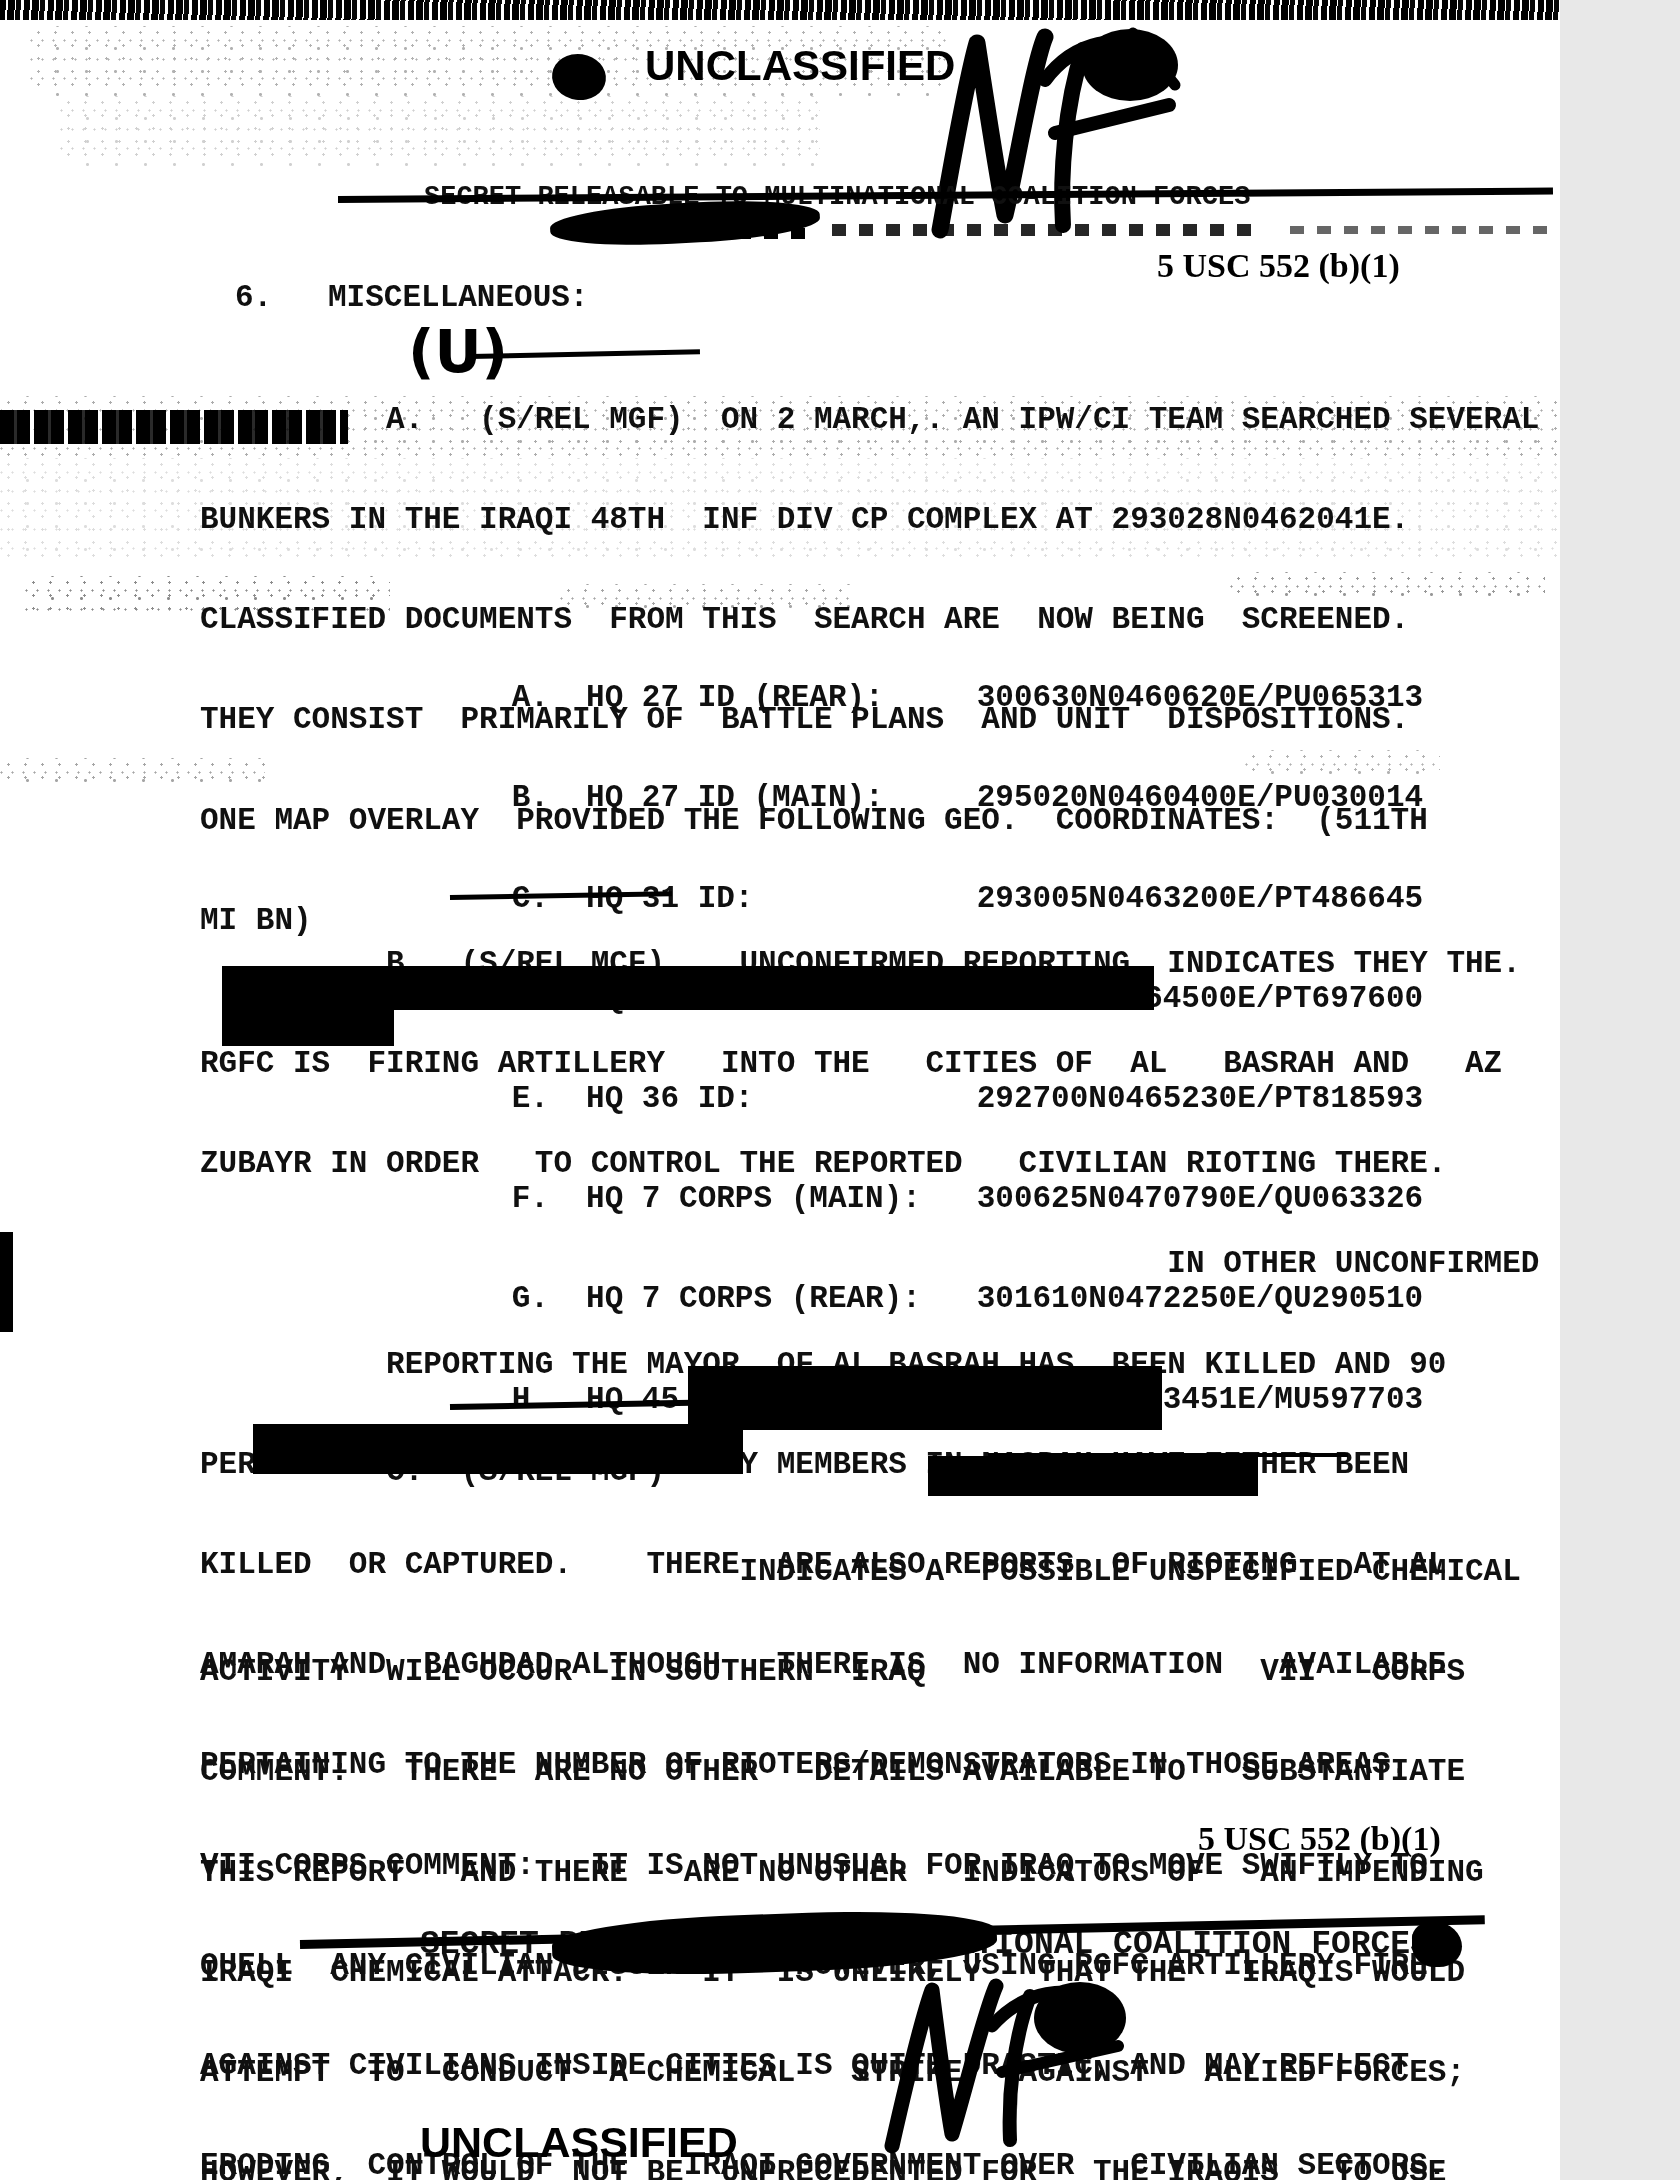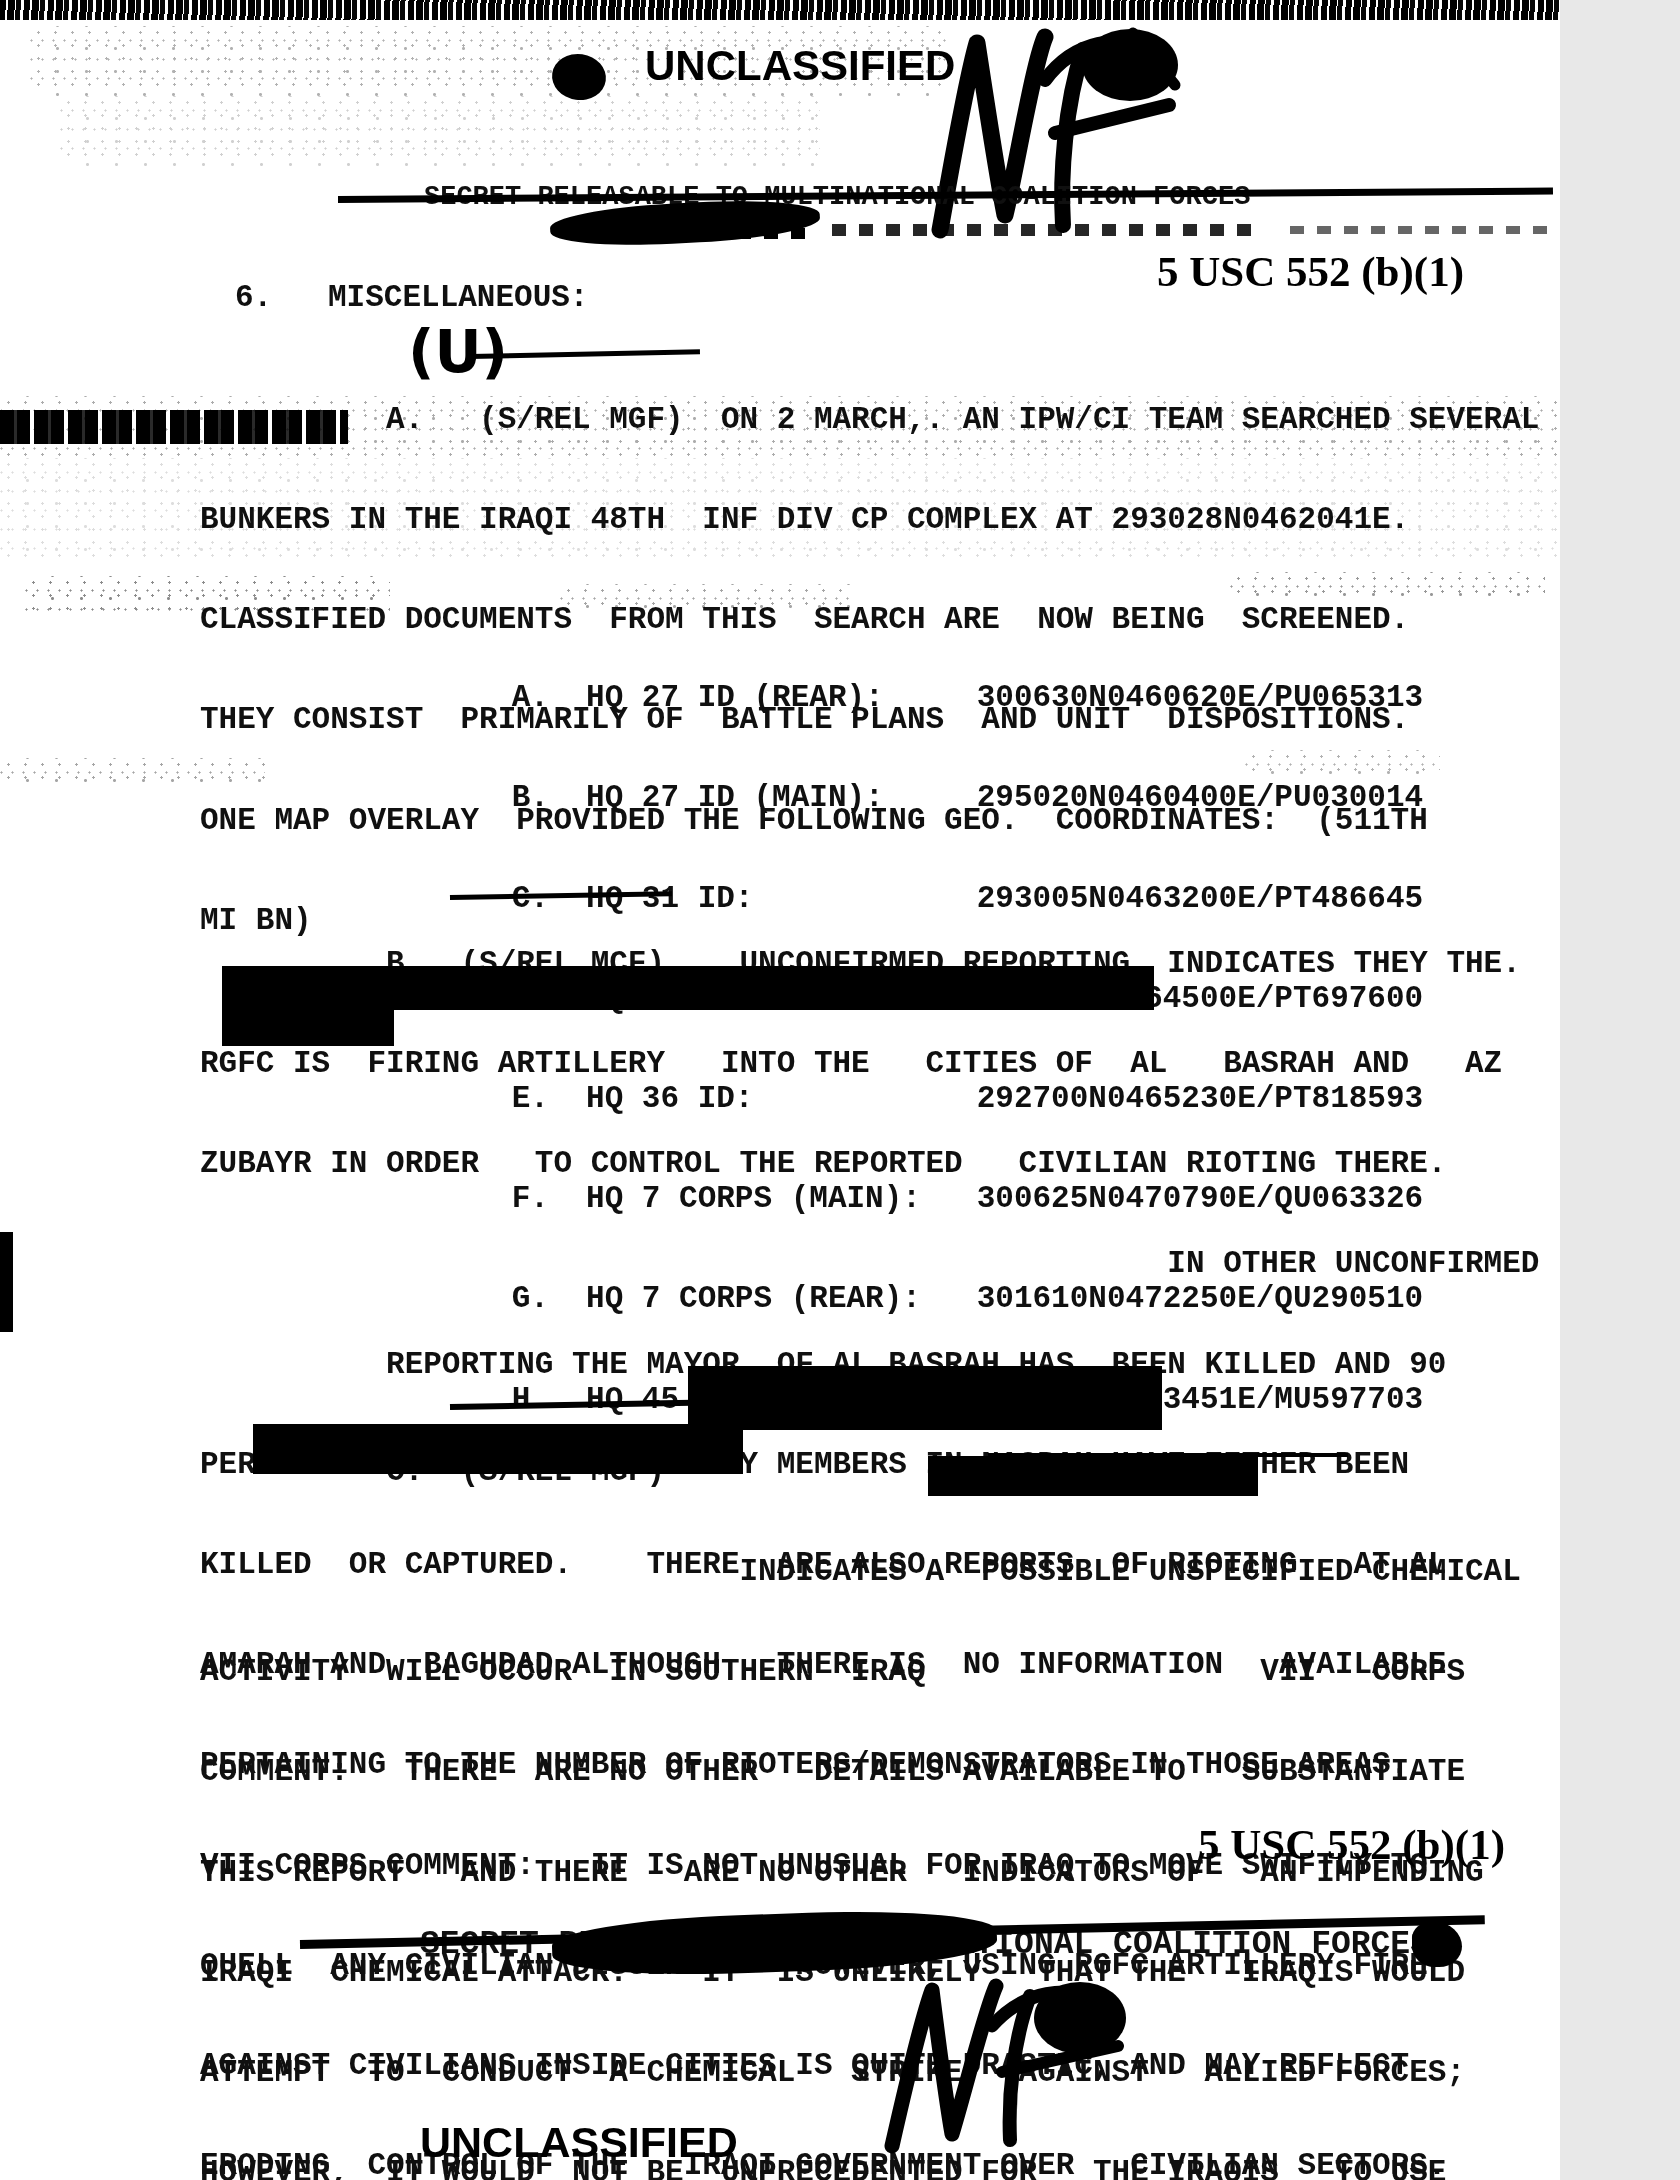--- a/index.html
+++ b/index.html
@@ -5,21 +5,21 @@
   html,body{margin:0;padding:0;background:#e8e8e8;}
   #page{position:relative;width:1560px;height:2180px;background:#ffffff;overflow:hidden;
         font-family:"Liberation Sans",sans-serif;}
   .abs{position:absolute;}
   .mono{font-family:"Liberation Mono","DejaVu Sans Mono",monospace;font-weight:bold;
         font-size:31px;line-height:33.4px;color:#101010;white-space:pre;margin:0;}
   .mono .line{height:33.4px;}
   .banner{font-family:"Liberation Mono","DejaVu Sans Mono",monospace;font-weight:bold;
           color:#101010;white-space:pre;}
   .serifstamp{font-family:"Liberation Serif","DejaVu Serif",serif;font-weight:bold;
-              font-size:43px;color:#000;white-space:pre;}
+              font-size:34px;color:#000;white-space:pre;}
   .sanshead{font-family:"Liberation Sans","DejaVu Sans",sans-serif;font-weight:bold;
             color:#000;white-space:pre;}
   .redact{background:#000;}
   .strike{background:#000;transform-origin:left center;}
   .noise-top{background:
      repeating-linear-gradient(93deg,#000 0 6px,#fff 6px 8px,#000 8px 15px,#fff 15px 16px,#060606 16px 21px,#fff 21px 24px),
      repeating-linear-gradient(87deg,#000 0 11px,transparent 11px 14px);}
   .speckle{background-image:
      radial-gradient(circle,#000 1.1px,transparent 1.4px),
      radial-gradient(circle,#000 0.9px,transparent 1.2px),

